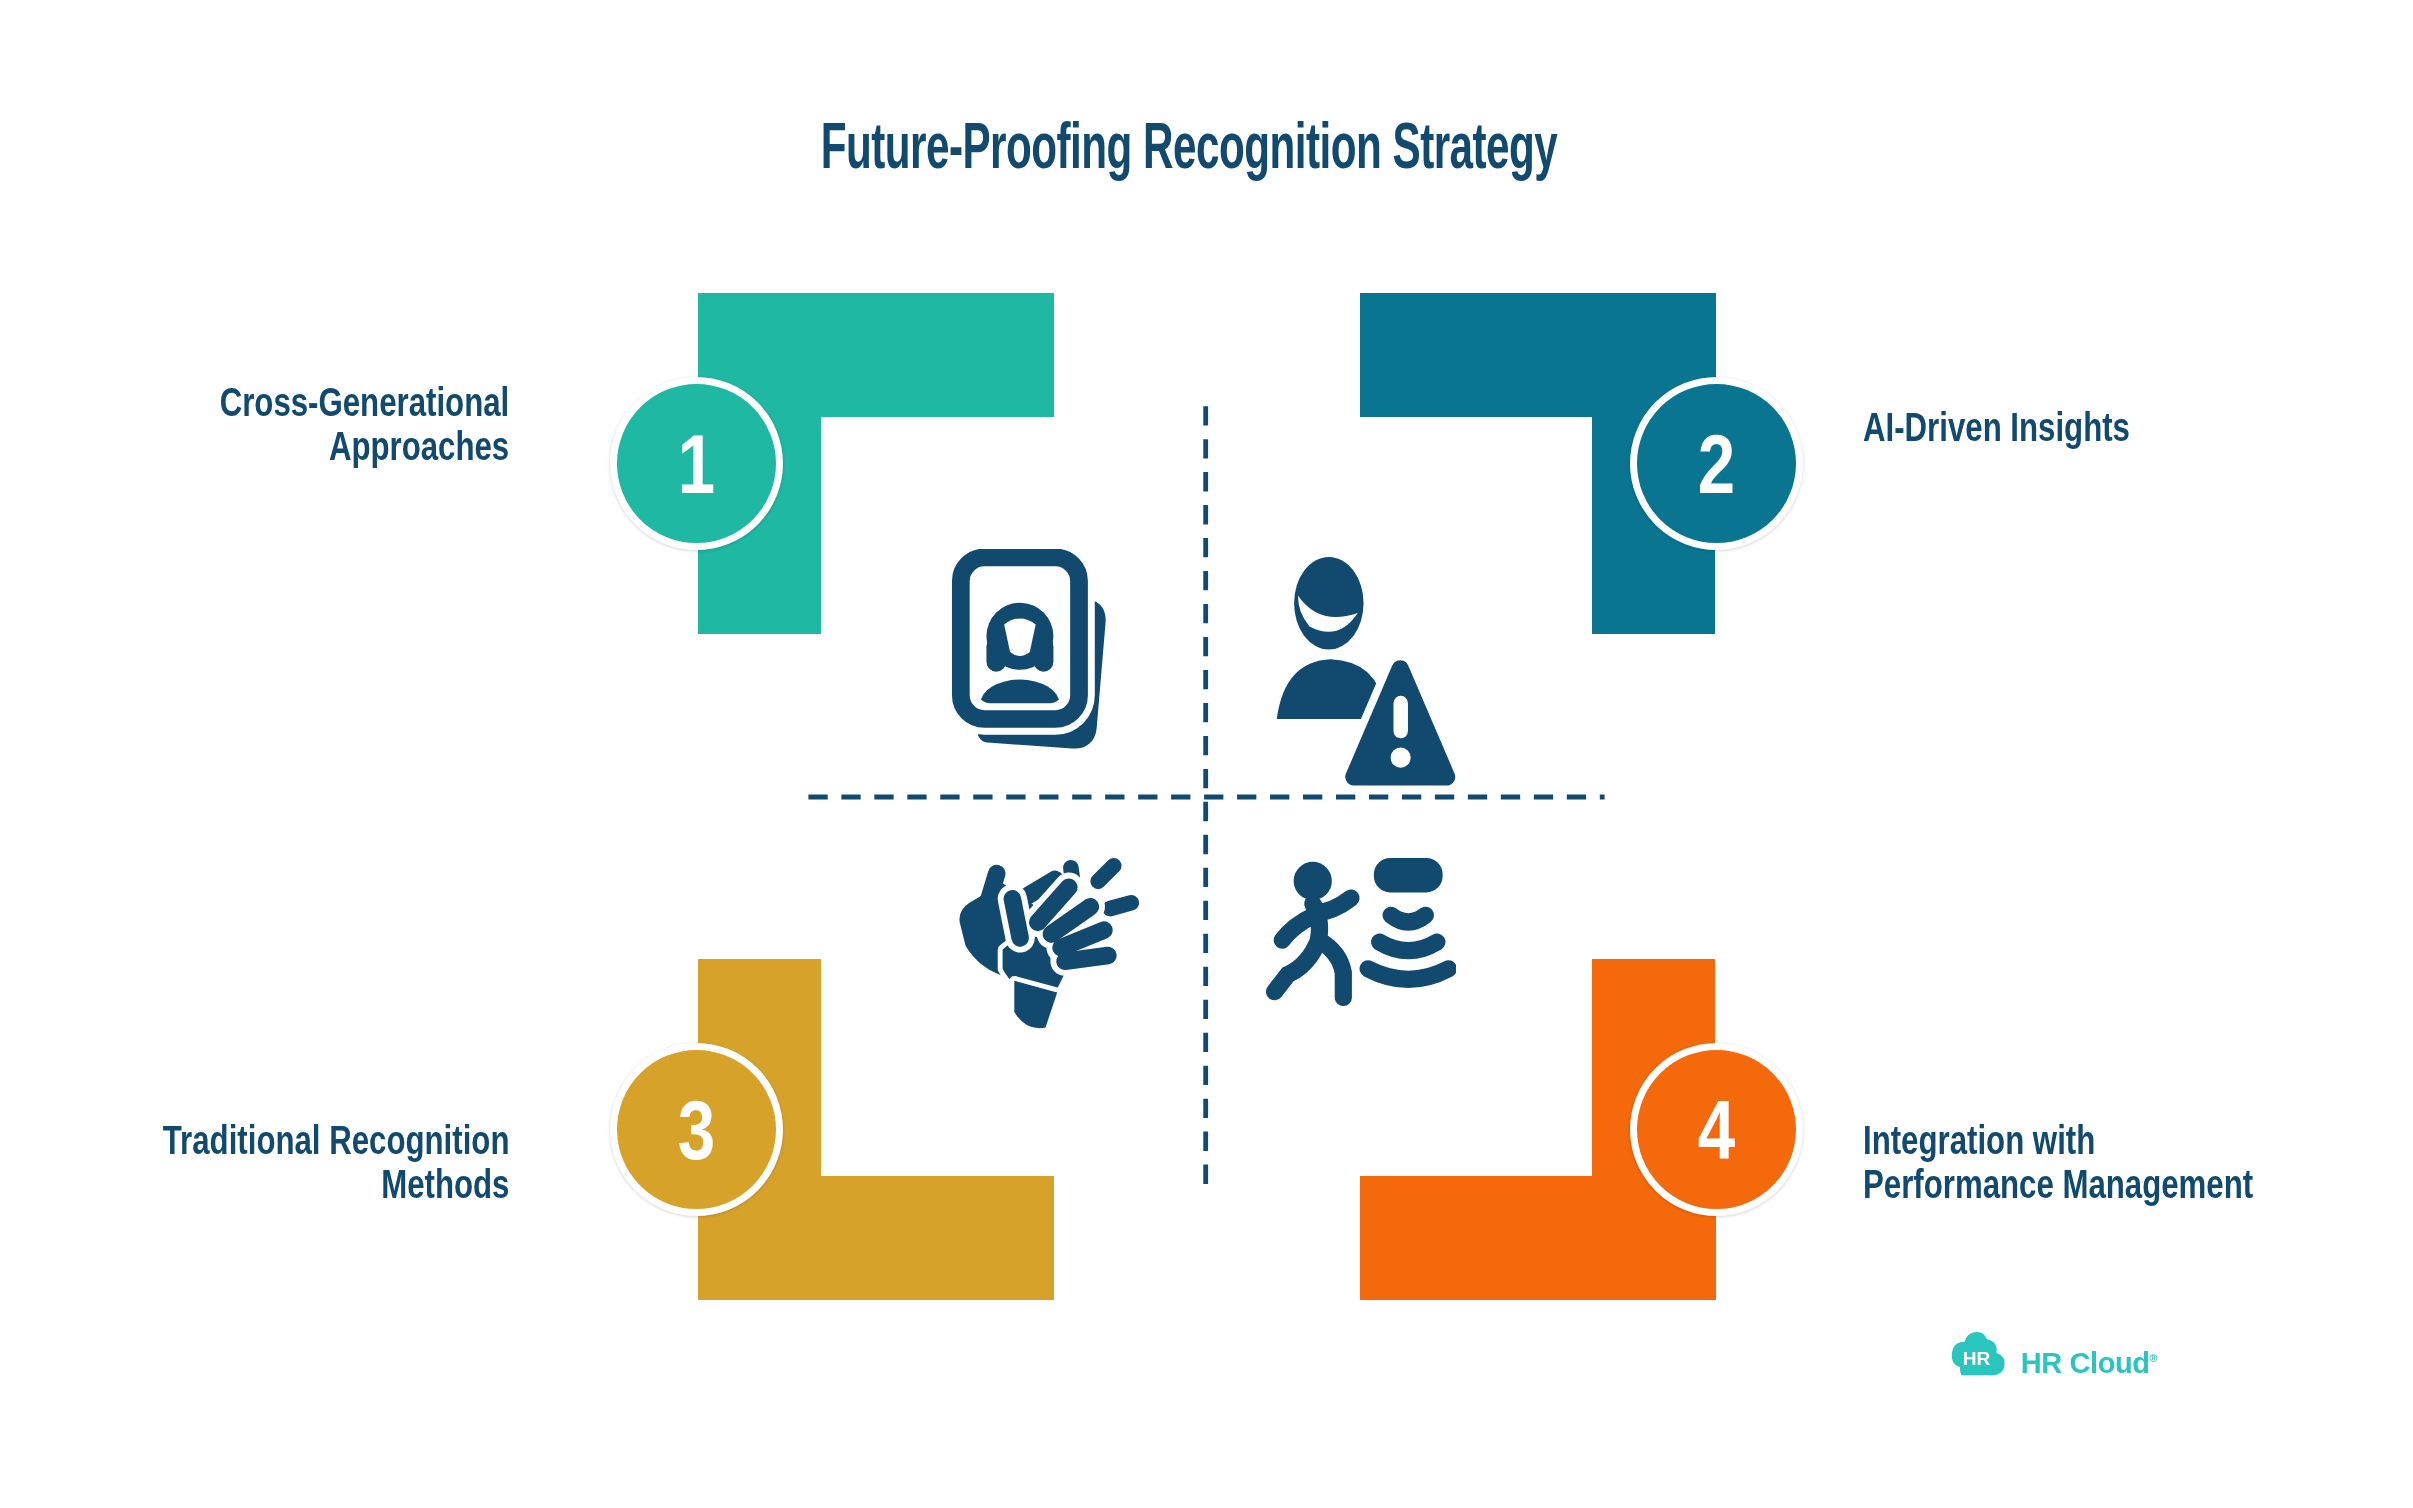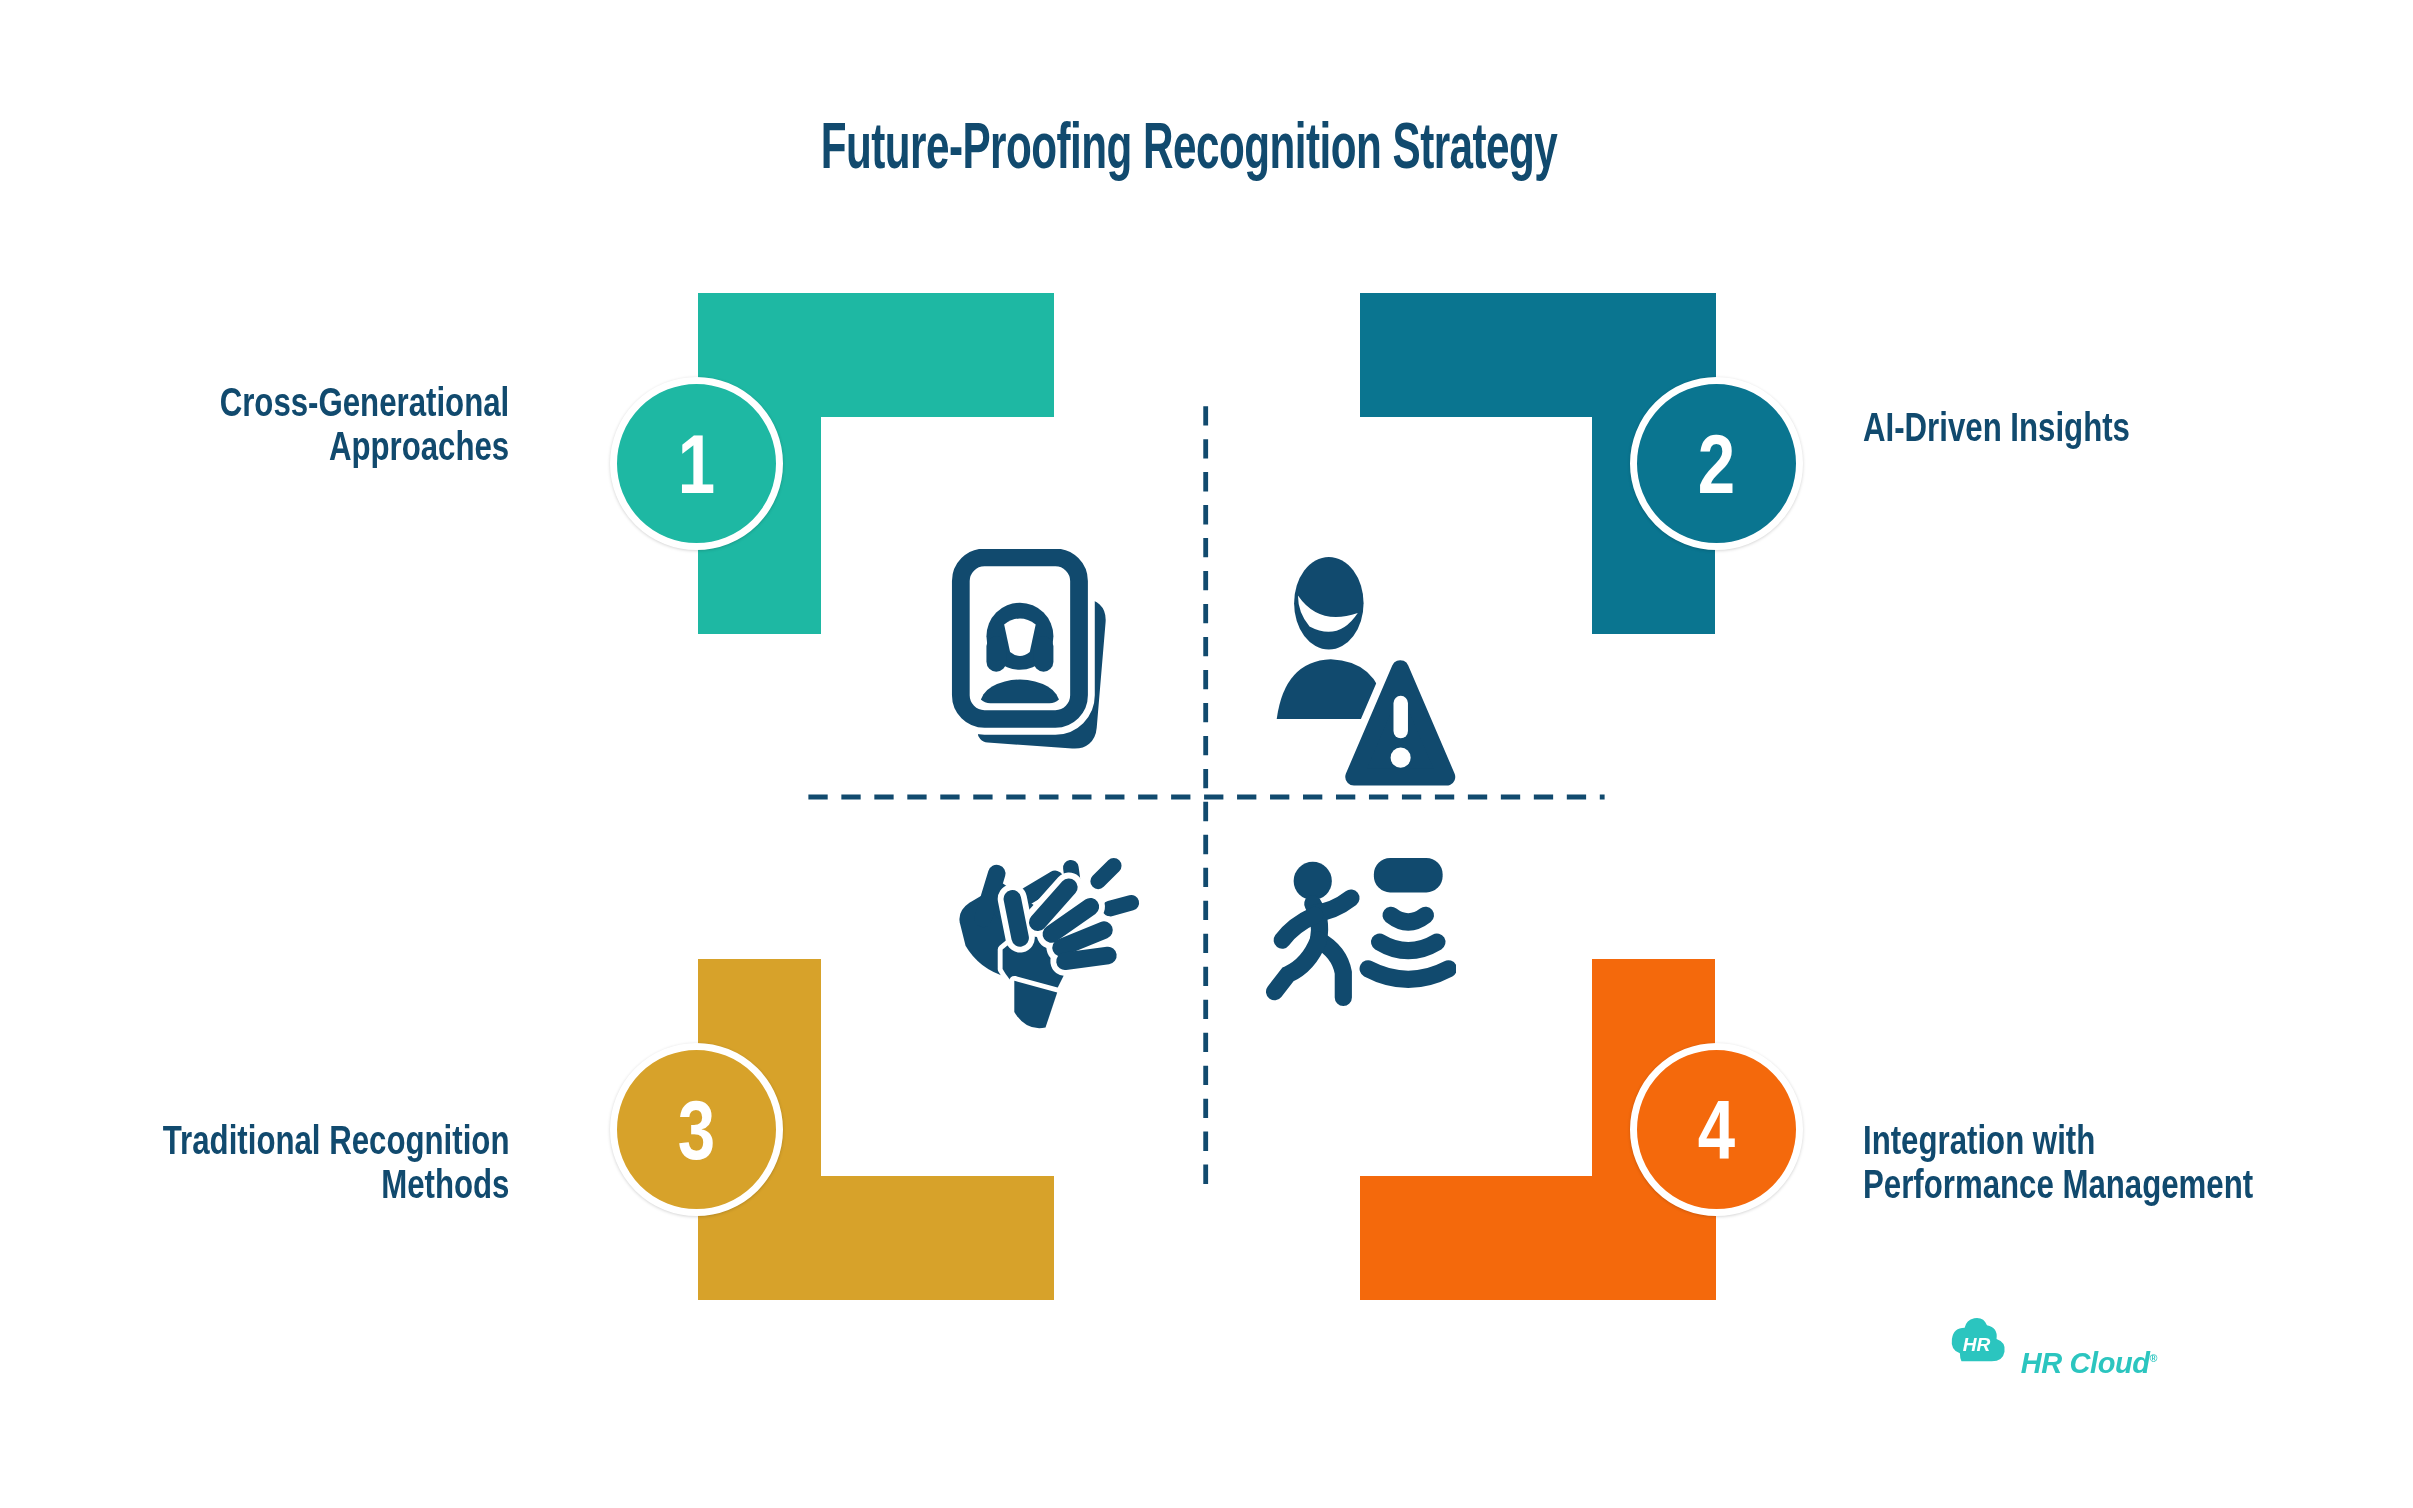--- a/index.html
+++ b/index.html
@@ -63,21 +63,21 @@
   .lab3{right:1869px;top:1118px;}
   .lab4{left:1863px;top:1118px;}
   
   .dividers{position:absolute;left:0;top:0;pointer-events:none;}
   .dash{stroke:var(--navy);stroke-width:6;stroke-dasharray:24 17;fill:none;}
   
   .cicon{position:absolute;}
   .ink{fill:var(--navy);}
   .ink-line{stroke:var(--navy);fill:none;}
   
-  .logo{position:absolute;left:1947px;top:1315px;display:flex;align-items:flex-start;font-style:italic;}
+  .logo{position:absolute;left:1947px;top:1315px;display:flex;align-items:flex-end;}
   .logo-badge{width:64px;height:51px;position:relative;flex:0 0 auto;}
   .logo-badge svg{display:block;}
   .logo-name{
     color:var(--brand);font-size:29px;font-weight:bold;margin-left:9.7px;
     letter-spacing:-0.4px;white-space:nowrap;margin-top:32px;
   }
   .logo-reg{color:var(--brand);font-size:10.5px;vertical-align:super;font-weight:bold;}
 </style>
 </head>
 <body>

